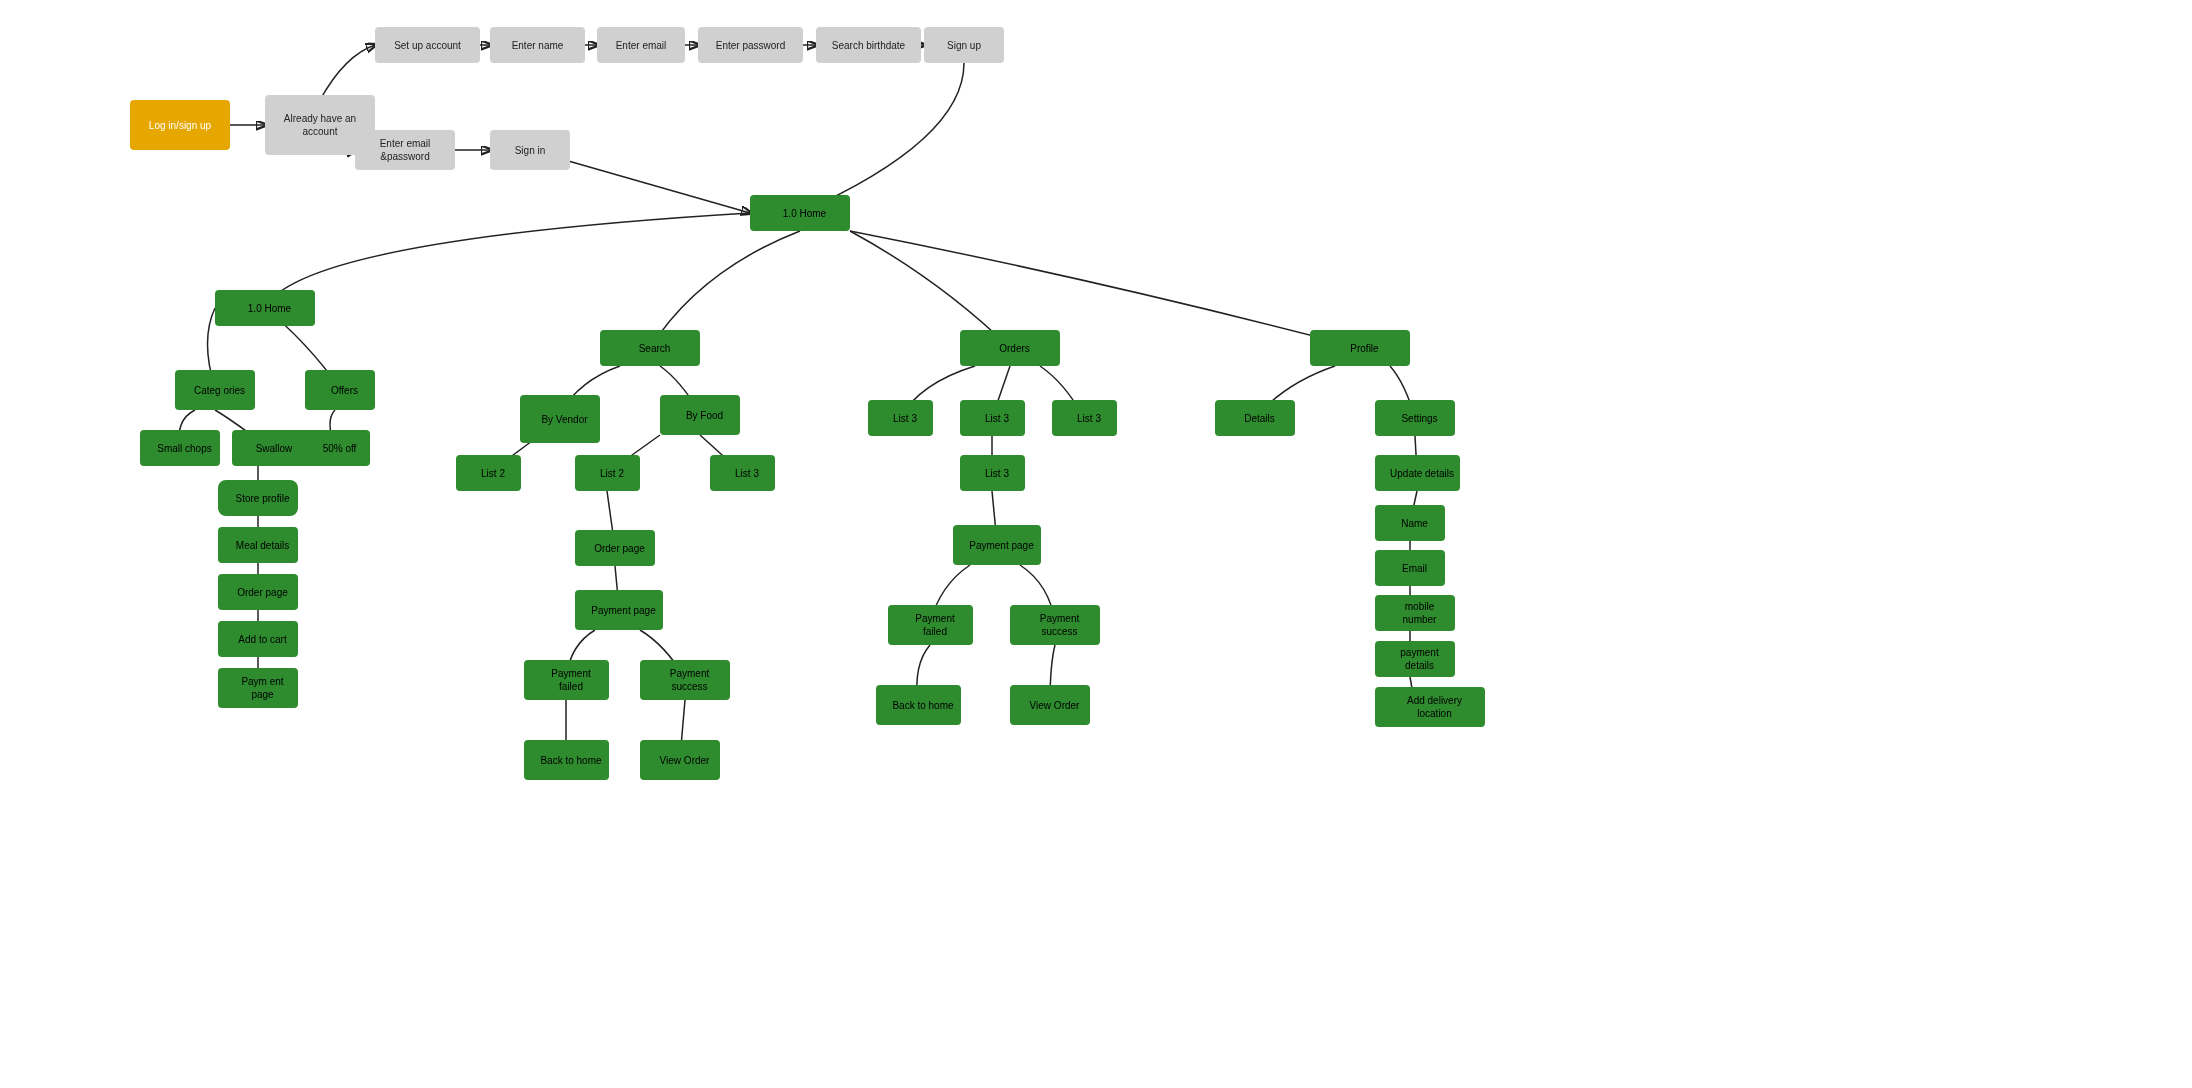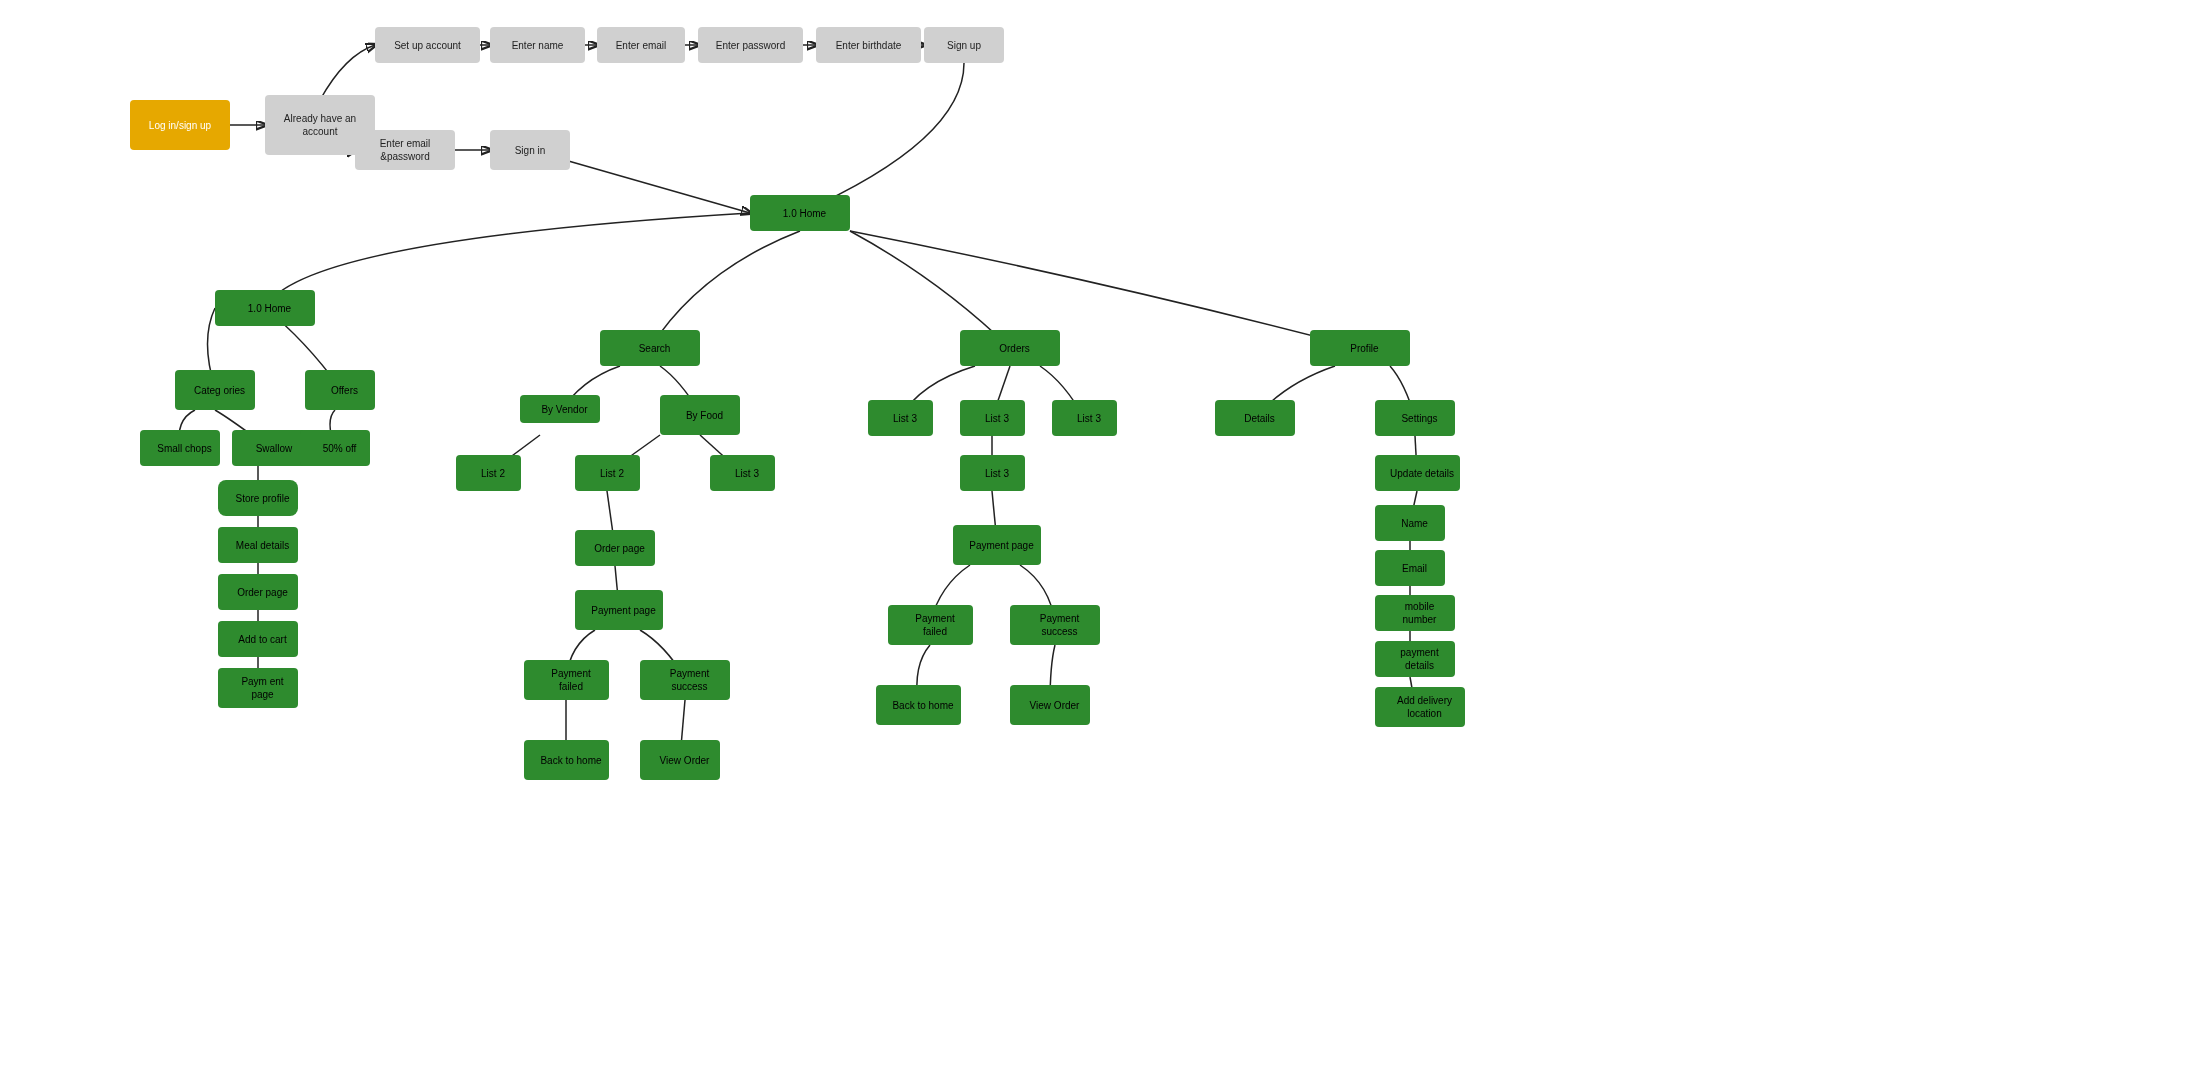--- a/index.html
+++ b/index.html
@@ -174,40 +174,40 @@
       </marker>
     </defs>
   </svg>
 
 <div class="node node-yellow" style="left: 130px; top: 100px; width: 100px; height: 50px;">Log in/sign up</div>
     <div class="node node-gray" style="left: 265px; top: 95px; width: 110px; height: 60px;">Already have an account</div>
     <div class="node node-gray" style="left: 375px; top: 27px; width: 105px; height: 36px;">Set up account</div>
     <div class="node node-gray" style="left: 490px; top: 27px; width: 95px; height: 36px;">Enter name</div>
     <div class="node node-gray" style="left: 597px; top: 27px; width: 88px; height: 36px;">Enter email</div>
     <div class="node node-gray" style="left: 698px; top: 27px; width: 105px; height: 36px;">Enter password</div>
-    <div class="node node-gray" style="left: 816px; top: 27px; width: 105px; height: 36px;">Enter birthdate</div>
+    <div class="node node-gray" style="left: 816px; top: 27px; width: 105px; height: 36px;">Search birthdate</div>
     <div class="node node-gray" style="left: 924px; top: 27px; width: 80px; height: 36px;">Sign up</div>
     <div class="node node-gray" style="left: 355px; top: 130px; width: 100px; height: 40px;">Enter email &amp;password</div>
     <div class="node node-gray" style="left: 490px; top: 130px; width: 80px; height: 40px;">Sign in</div>
     <div class="node node-green" style="left: 750px; top: 195px; width: 100px; height: 36px;">1.0 Home</div>
     <div class="node node-green" style="left: 215px; top: 290px; width: 100px; height: 36px;">1.0 Home</div>
     <div class="node node-green" style="left: 600px; top: 330px; width: 100px; height: 36px; text-align: center;">Search</div>
     <div class="node node-green" style="left: 960px; top: 330px; width: 100px; height: 36px;">Orders</div>
     <div class="node node-green" style="left: 1310px; top: 330px; width: 100px; height: 36px;">Profile</div>
     <div class="node node-green" style="left: 175px; top: 370px; width: 80px; height: 40px;">Categ ories</div>
     <div class="node node-green" style="left: 305px; top: 370px; width: 70px; height: 40px;">Offers</div>
     <div class="node node-green" style="left: 140px; top: 430px; width: 80px; height: 36px;">Small chops</div>
     <div class="node node-green" style="left: 232px; top: 430px; width: 75px; height: 36px;">Swallow</div>
     <div class="node node-green" style="left: 300px; top: 430px; width: 70px; height: 36px;">50% off</div>
     <div class="node node-green" style="left: 218px; top: 480px; width: 80px; height: 36px; border-radius: 8px;">Store profile</div>
     <div class="node node-green" style="left: 218px; top: 527px; width: 80px; height: 36px;">Meal details</div>
     <div class="node node-green" style="left: 218px; top: 574px; width: 80px; height: 36px;">Order page</div>
     <div class="node node-green" style="left: 218px; top: 621px; width: 80px; height: 36px;">Add to cart</div>
     <div class="node node-green" style="left: 218px; top: 668px; width: 80px; height: 40px;">Paym ent page</div>
-    <div class="node node-green" style="left: 520px; top: 395px; width: 80px; height: 28px;">By Vendor</div>
+    <div class="node node-green" style="left: 520px; top: 395px; width: 80px; height: 48px;">By Vendor</div>
     <div class="node node-green" style="left: 660px; top: 395px; width: 80px; height: 40px;">By Food</div>
     <div class="node node-green" style="left: 456px; top: 455px; width: 65px; height: 36px;">List 2</div>
     <div class="node node-green" style="left: 575px; top: 455px; width: 65px; height: 36px;">List 2</div>
     <div class="node node-green" style="left: 710px; top: 455px; width: 65px; height: 36px;">List 3</div>
     <div class="node node-green" style="left: 575px; top: 530px; width: 80px; height: 36px;">Order page</div>
     <div class="node node-green" style="left: 575px; top: 590px; width: 88px; height: 40px;">Payment page</div>
     <div class="node node-green" style="left: 524px; top: 660px; width: 85px; height: 40px;">Payment failed</div>
     <div class="node node-green" style="left: 640px; top: 660px; width: 90px; height: 40px;">Payment success</div>
     <div class="node node-green" style="left: 524px; top: 740px; width: 85px; height: 40px;">Back to home</div>
     <div class="node node-green" style="left: 640px; top: 740px; width: 80px; height: 40px;">View Order</div>
@@ -220,14 +220,14 @@
     <div class="node node-green" style="left: 1010px; top: 605px; width: 90px; height: 40px;">Payment success</div>
     <div class="node node-green" style="left: 876px; top: 685px; width: 85px; height: 40px;">Back to home</div>
     <div class="node node-green" style="left: 1010px; top: 685px; width: 80px; height: 40px;">View Order</div>
     <div class="node node-green" style="left: 1215px; top: 400px; width: 80px; height: 36px;">Details</div>
     <div class="node node-green" style="left: 1375px; top: 400px; width: 80px; height: 36px;">Settings</div>
     <div class="node node-green" style="left: 1375px; top: 455px; width: 85px; height: 36px;">Update details</div>
     <div class="node node-green" style="left: 1375px; top: 505px; width: 70px; height: 36px;">Name</div>
     <div class="node node-green" style="left: 1375px; top: 550px; width: 70px; height: 36px;">Email</div>
     <div class="node node-green" style="left: 1375px; top: 595px; width: 80px; height: 36px;">mobile number</div>
     <div class="node node-green" style="left: 1375px; top: 641px; width: 80px; height: 36px;">payment details</div>
-    <div class="node node-green" style="left: 1375px; top: 687px; width: 90px; height: 40px;">Add delivery location</div>
+    <div class="node node-green" style="left: 1375px; top: 687px; width: 110px; height: 40px;">Add delivery location</div>
   </div>
 
 </body></html>

